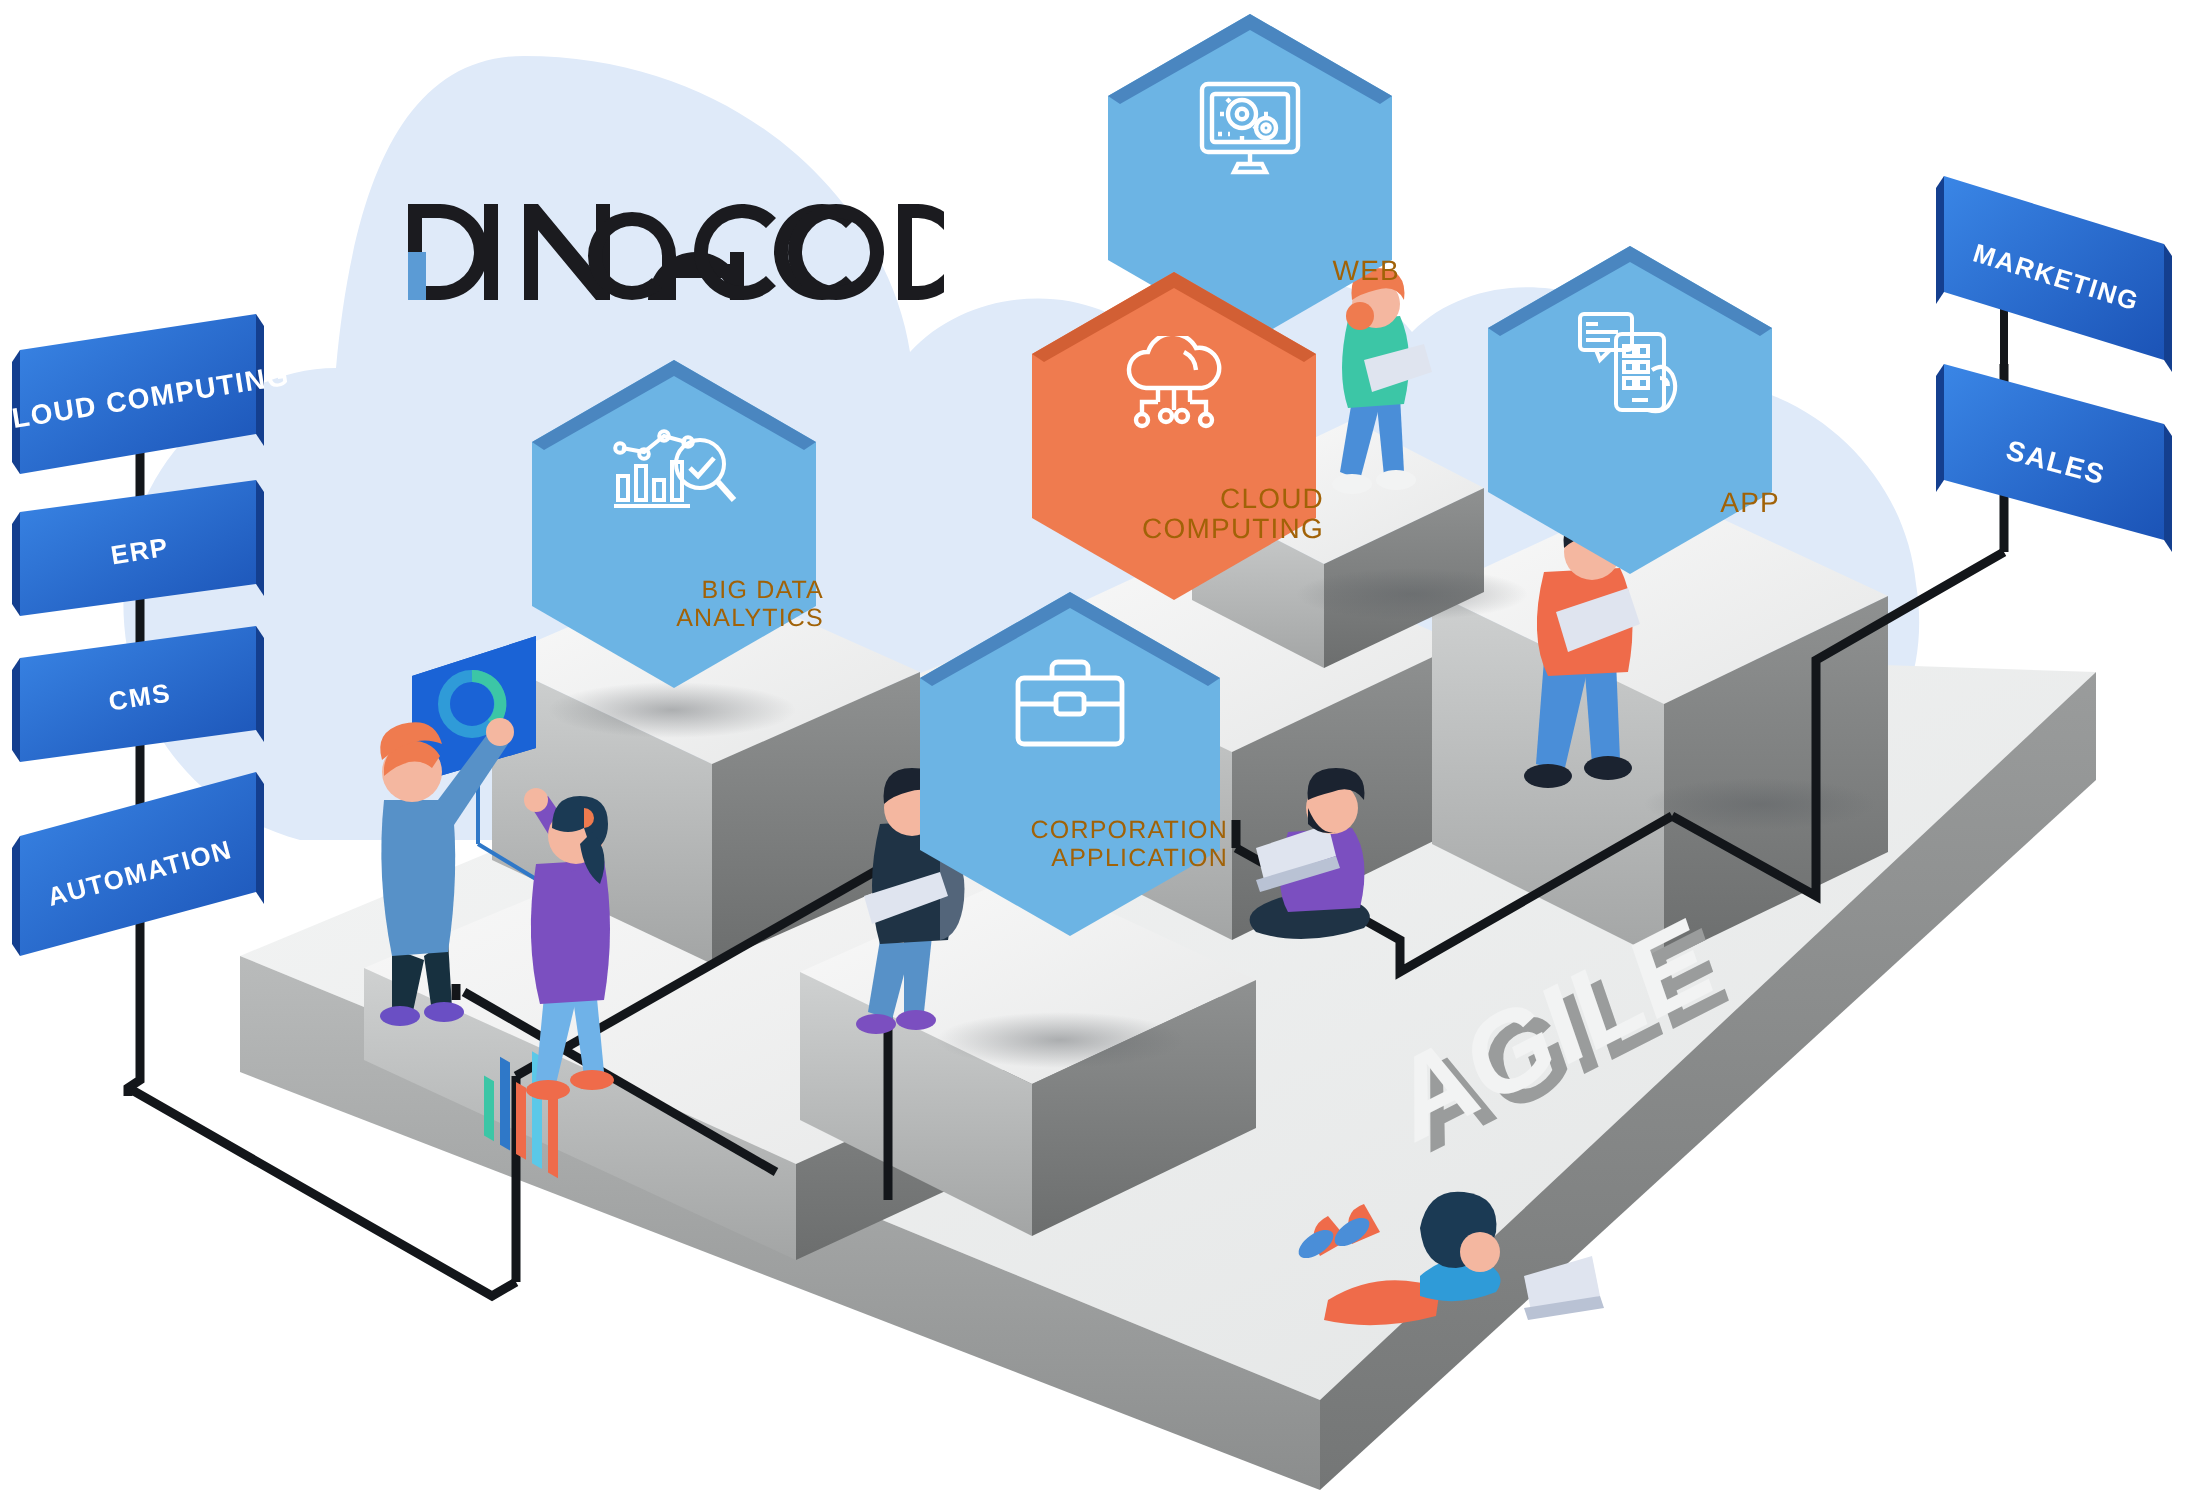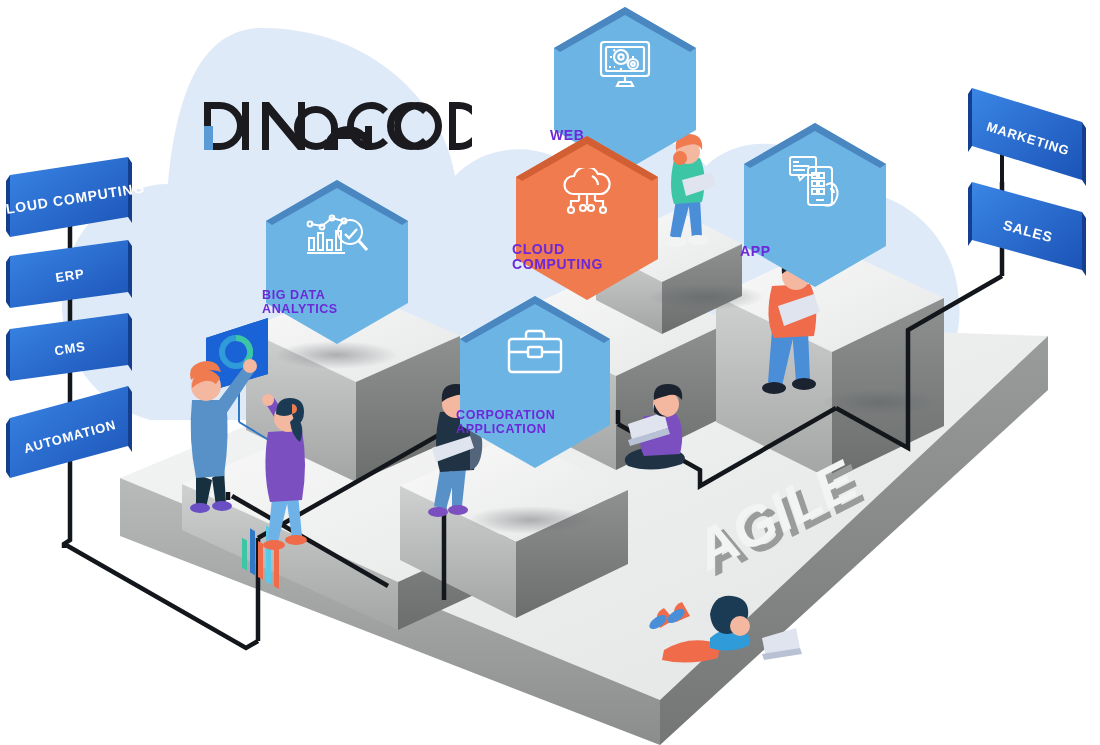--- a/index.html
+++ b/index.html
@@ -5,22 +5,22 @@
   html,body{margin:0;padding:0;background:#ffffff;}
   body{width:1100px;height:745px;overflow:hidden;font-family:"Liberation Sans",sans-serif;}
   #stage{position:relative;width:1100px;height:745px;background:#fff;}
   .layer{position:absolute;left:0;top:0;width:1100px;height:745px;}
   svg{display:block;}
 
   
   .hex{position:absolute;width:150px;height:168px;}
   .hex .hexbg{position:absolute;inset:0;}
   .hex .hexlabel{
-    position:absolute;left:0;right:0;bottom:30px;text-align:left;
-    color:#6d28d9;font-weight:bold;letter-spacing:.6px;line-height:1.08;
+    position:absolute;left:0;right:0;bottom:30px;text-align:right;
+    color:#a16207;font-weight:normal;letter-spacing:.6px;line-height:1.08;
     font-size:14px;text-transform:uppercase;
   }
   .hex .hexlabel.sm{font-size:12.5px;}
   .hex .hexicon{position:absolute;left:50%;top:34px;transform:translateX(-50%);}
 
   
   .plate{position:absolute;}
   .plate .ptext{
     position:absolute;left:0;top:0;width:100%;height:100%;
     display:flex;align-items:center;justify-content:center;

